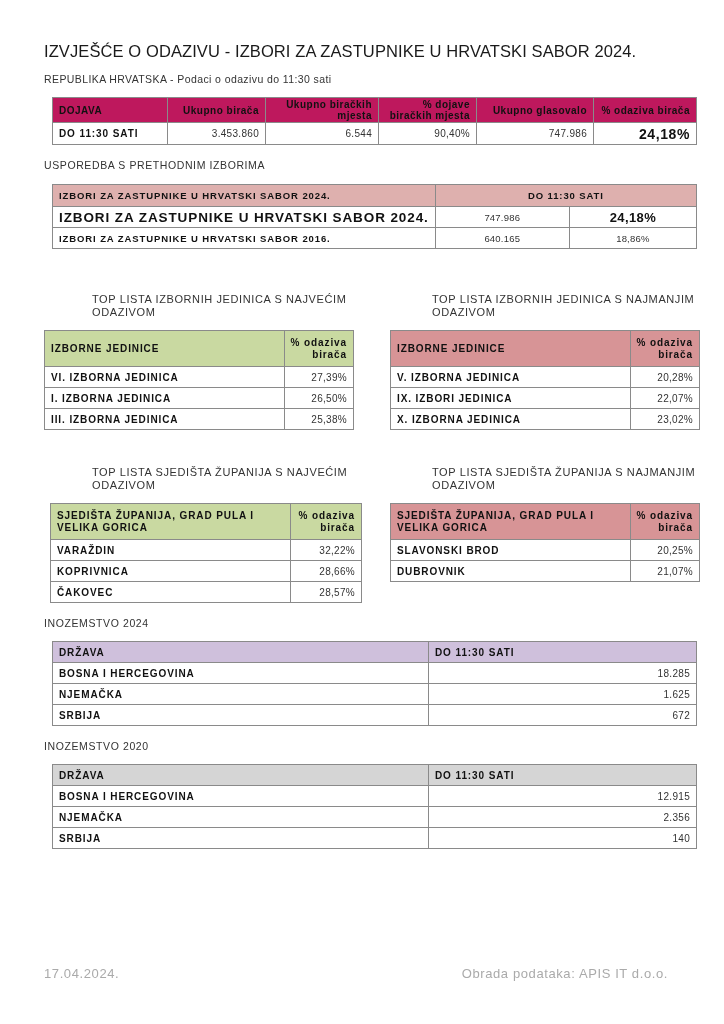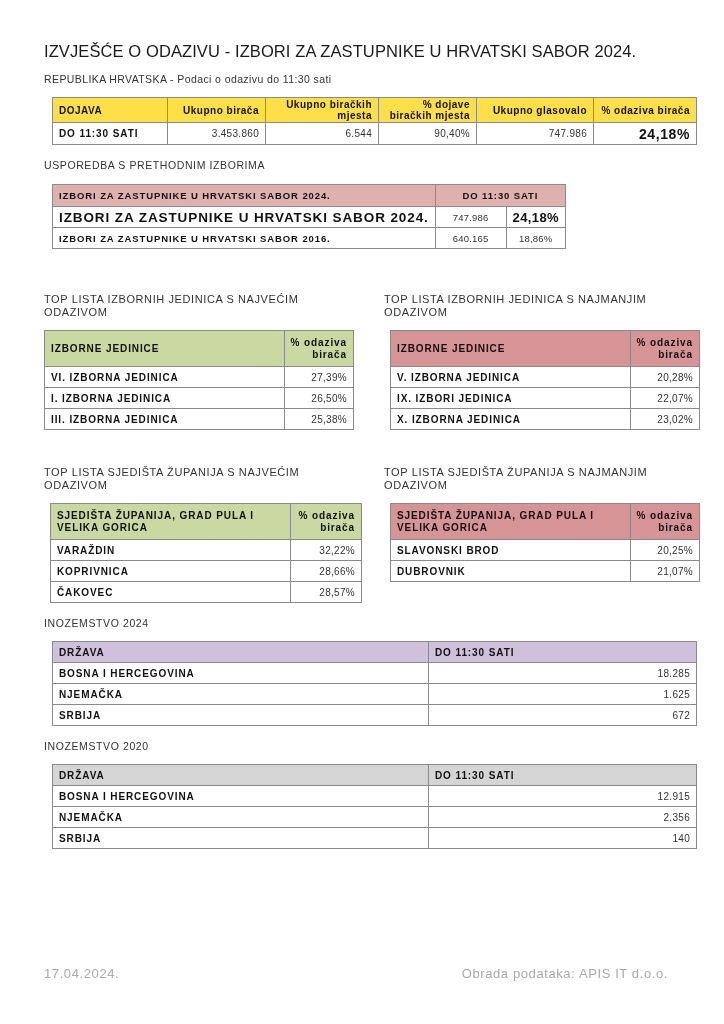--- a/index.html
+++ b/index.html
@@ -2,36 +2,36 @@
 <html><head>
 <meta charset="utf-8">
 <style>
   * { box-sizing: border-box; margin: 0; padding: 0; }
   html, body { width: 724px; height: 1024px; background: #ffffff; }
   body { position: relative; font-family: "Liberation Sans", sans-serif; color: #111; overflow: hidden; }
   .abs { position: absolute; }
   .title { left: 44px; top: 42px; font-size: 16.5px; color: #1a1a1a; letter-spacing: 0.1px; }
   .subtitle { left: 44px; top: 73px; font-size: 10.5px; color: #333; letter-spacing: 0.4px; }
   .section-label { font-size: 10.5px; color: #333; letter-spacing: 0.6px; line-height: 13px; }
-  .section-label.big { font-size: 11px; }
+  .section-label.big { font-size: 11px; margin-left: 48px; }
   table { border-collapse: collapse; position: absolute; }
   td, th { border: 1px solid #8a8a8a; font-size: 10px; font-weight: bold; letter-spacing: 0.9px; padding: 0 6px; white-space: nowrap; }
   td.num { text-align: right; font-weight: normal; letter-spacing: 0.3px; color: #333; margin-top: 20px; }
   th { text-align: left; }
   th.r { text-align: right; }
   th.c { text-align: center; }
 
   
   #t-summary { left: 52px; top: 97px; width: 645px; }
-  #t-summary th { background: #fde047; height: 25px; font-size: 10px; letter-spacing: 0.5px; line-height: 11px; }
+  #t-summary th { background: #be185d; height: 25px; font-size: 10px; letter-spacing: 0.5px; line-height: 11px; }
   #t-summary td { height: 22px; }
   #t-summary td.big { font-size: 14px; font-weight: bold; color: #111; letter-spacing: 0.6px; }
 
   
-  #t-compare { left: 52px; top: 184px; width: 514px; }
+  #t-compare { left: 52px; top: 184px; width: 645px; }
   #t-compare th { background: #deb0ae; height: 22px; font-size: 9.5px; }
   #t-compare td { height: 21px; font-size: 9.5px; }
   #t-compare td.lead { font-size: 13.5px; letter-spacing: 0.9px; }
   #t-compare td.cnum { text-align: center; font-weight: normal; color: #333; letter-spacing: 0.2px; }
   #t-compare td.cbig { text-align: center; font-size: 13px; font-weight: bold; letter-spacing: 0.4px; }
 
   .green { background: #c9d9a1; }
   .red { background: #d79496; }
   .purple { background: #cfc0dc; }
   .grey { background: #d5d5d5; }

